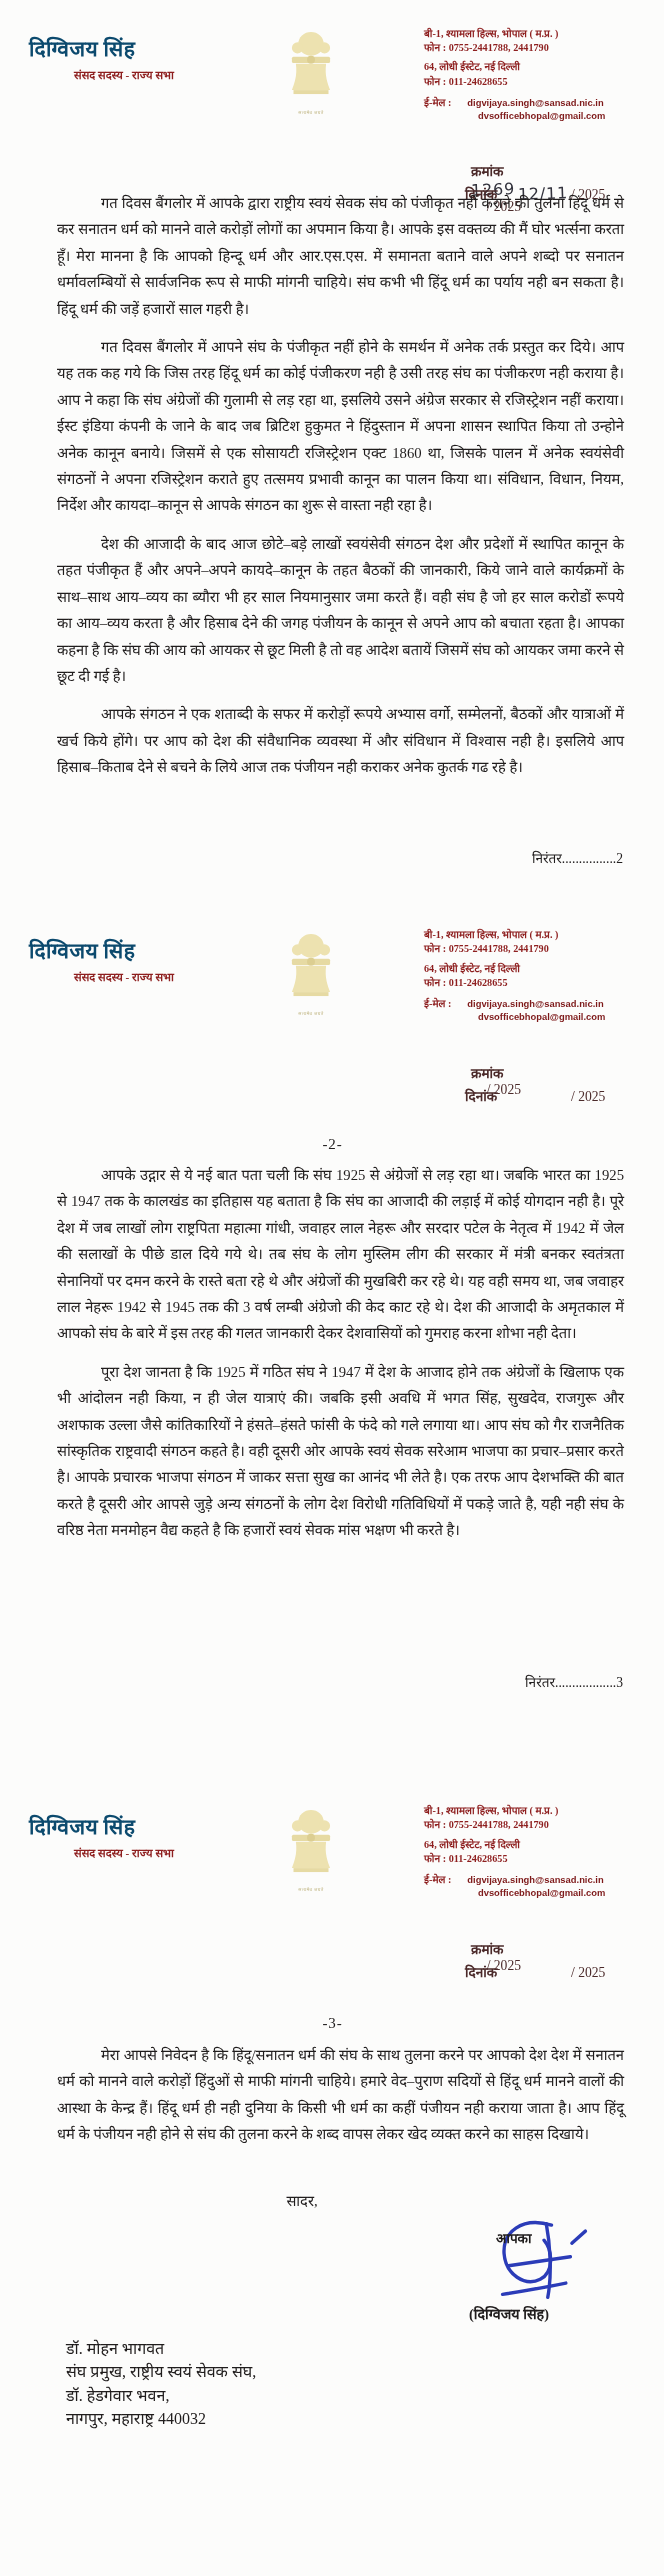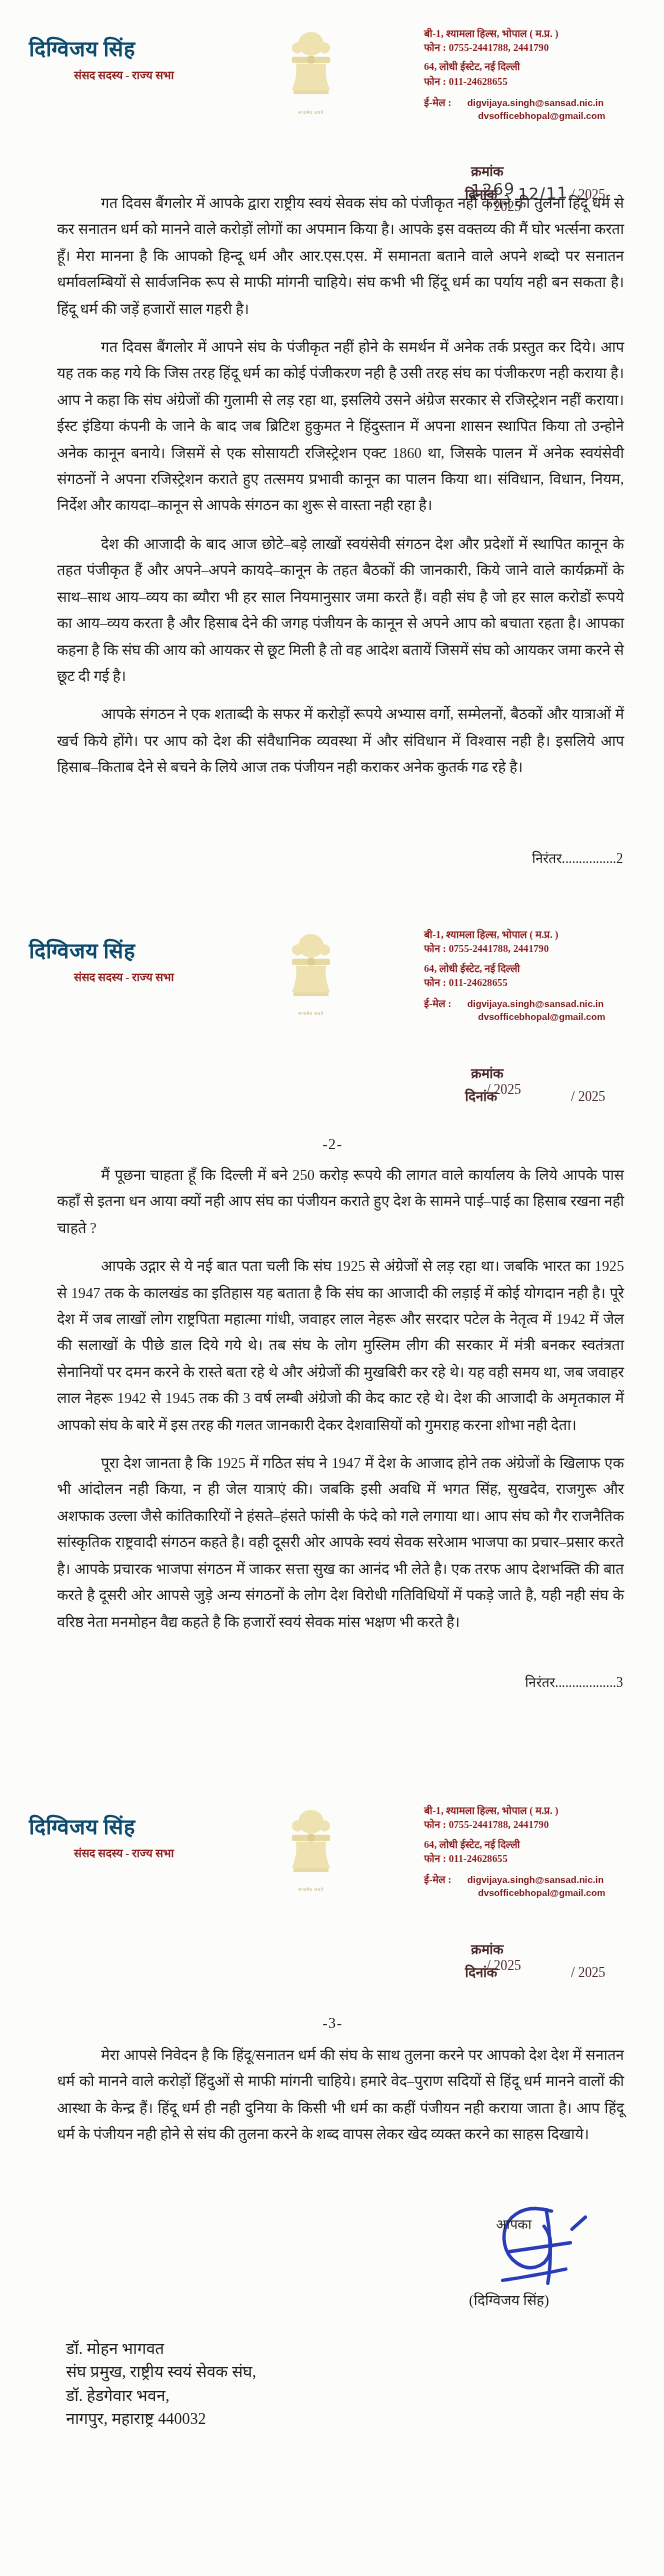--- a/index.html
+++ b/index.html
@@ -44,21 +44,21 @@
   .salutation{text-indent:0 !important; margin-bottom:9px !important;}
   .marker{position:absolute; left:0; width:100%; text-align:center; font-size:15px; letter-spacing:0.8px;}
   .pg2 .marker{top:217px;}
   .pg3 .marker{top:208px;}
   .continuation{position:absolute; right:42px; font-size:13.6px;}
   .pg1 .continuation{top:848px;}
   .pg2 .continuation{top:753px;}
 
   
   .regards{position:absolute; top:383px; left:0; width:604px; text-align:center; font-size:14.7px;}
-  .sig-block{position:absolute; top:398px; left:466px; width:166px;}
+  .sig-block{position:absolute; top:412px; left:466px; width:166px;font-weight:bold;}
   .sig-yours{position:absolute; left:30px; top:9px; font-size:13.6px; z-index:2;}
   .sig-svg{display:block; margin-left:13.6px;}
   .signed-name{margin-top:1.5px; margin-left:3px; font-size:14.3px;}
   .recipient{position:absolute; top:530px; left:66px; font-size:16px; line-height:23.4px;}
 </style>
 </head>
 <body>
 
 <div class="sheet">
 
@@ -152,21 +152,20 @@
         <span class="yr">/ 2025</span>
       </div>
       <div class="num-row datar">
         <span class="lbl">दिनांक</span>
         <span class="hand"></span>
         <span class="yr">/ 2025</span>
       </div>
     </div>
     <div class="marker">-2-</div>
     <div class="bodytext">
-      <p>मैं पूछना चाहता हूँ कि दिल्ली में बने 250 करोड़ रूपये की लागत वाले कार्यालय के लिये आपके पास कहाँ से इतना धन आया क्यों नही आप संघ का पंजीयन कराते हुए देश के सामने पाई–पाई का हिसाब रखना नही चाहते ?</p>
       <p>आपके उद्गार से ये नई बात पता चली कि संघ 1925 से अंग्रेजों से लड़ रहा था। जबकि भारत का 1925 से 1947 तक के कालखंड का इतिहास यह बताता है कि संघ का आजादी की लड़ाई में कोई योगदान नही है। पूरे देश में जब लाखों लोग राष्ट्रपिता महात्मा गांधी, जवाहर लाल नेहरू और सरदार पटेल के नेतृत्व में 1942 में जेल की सलाखों के पीछे डाल दिये गये थे। तब संघ के लोग मुस्लिम लीग की सरकार में मंत्री बनकर स्वतंत्रता सेनानियों पर दमन करने के रास्ते बता रहे थे और अंग्रेजों की मुखबिरी कर रहे थे। यह वही समय था, जब जवाहर लाल नेहरू 1942 से 1945 तक की 3 वर्ष लम्बी अंग्रेजो की केद काट रहे थे। देश की आजादी के अमृतकाल में आपको संघ के बारे में इस तरह की गलत जानकारी देकर देशवासियों को गुमराह करना शोभा नही देता।</p>
       <p>पूरा देश जानता है कि 1925 में गठित संघ ने 1947 में देश के आजाद होने तक अंग्रेजों के खिलाफ एक भी आंदोलन नही किया, न ही जेल यात्राएं की। जबकि इसी अवधि में भगत सिंह, सुखदेव, राजगुरू और अशफाक उल्ला जैसे कांतिकारियों ने हंसते–हंसते फांसी के फंदे को गले लगाया था। आप संघ को गैर राजनैतिक सांस्कृतिक राष्ट्रवादी संगठन कहते है। वही दूसरी ओर आपके स्वयं सेवक सरेआम भाजपा का प्रचार–प्रसार करते है। आपके प्रचारक भाजपा संगठन में जाकर सत्ता सुख का आनंद भी लेते है। एक तरफ आप देशभक्ति की बात करते है दूसरी ओर आपसे जुड़े अन्य संगठनों के लोग देश विरोधी गतिविधियों में पकड़े जाते है, यही नही संघ के वरिष्ठ नेता मनमोहन वैद्य कहते है कि हजारों स्वयं सेवक मांस भक्षण भी करते है।</p>
     </div>
     <div class="continuation">निरंतर..................3</div>
   </div>
 
   <div class="page pg3">
     <div class="letterhead">
       <div class="lh-name">दिग्विजय सिंह</div>
       <div class="lh-desig">संसद सदस्य - राज्य सभा</div>
@@ -206,20 +205,21 @@
       <div class="num-row datar">
         <span class="lbl">दिनांक</span>
         <span class="hand"></span>
         <span class="yr">/ 2025</span>
       </div>
     </div>
     <div class="marker">-3-</div>
     <div class="bodytext">
       <p>मेरा आपसे निवेदन है कि हिंदू/सनातन धर्म की संघ के साथ तुलना करने पर आपको देश देश में सनातन धर्म को मानने वाले करोड़ों हिंदुओं से माफी मांगनी चाहिये। हमारे वेद–पुराण सदियों से हिंदू धर्म मानने वालों की आस्था के केन्द्र हैं। हिंदू धर्म ही नही दुनिया के किसी भी धर्म का कहीं पंजीयन नही कराया जाता है। आप हिंदू धर्म के पंजीयन नही होने से संघ की तुलना करने के शब्द वापस लेकर खेद व्यक्त करने का साहस दिखाये।</p>
     </div>
+    <div class="regards">सादर,</div>
     <div class="sig-block">
       <span class="sig-yours">आपका</span>
       <svg class="sig-svg" width="128" height="83" viewBox="0 0 170 110">
         <g stroke="#2b3cb8" stroke-width="4.5" fill="none" stroke-linecap="round">
           <path d="M95,8 C55,-4 30,18 32,46 C34,74 60,90 80,80 C98,71 97,42 85,28"></path>
           <path d="M88,6 C93,32 96,72 90,104"></path>
           <path d="M38,62 L120,50"></path>
           <path d="M122,32 L140,16"></path>
           <path d="M30,100 C55,96 86,91 114,85"></path>
         </g>

